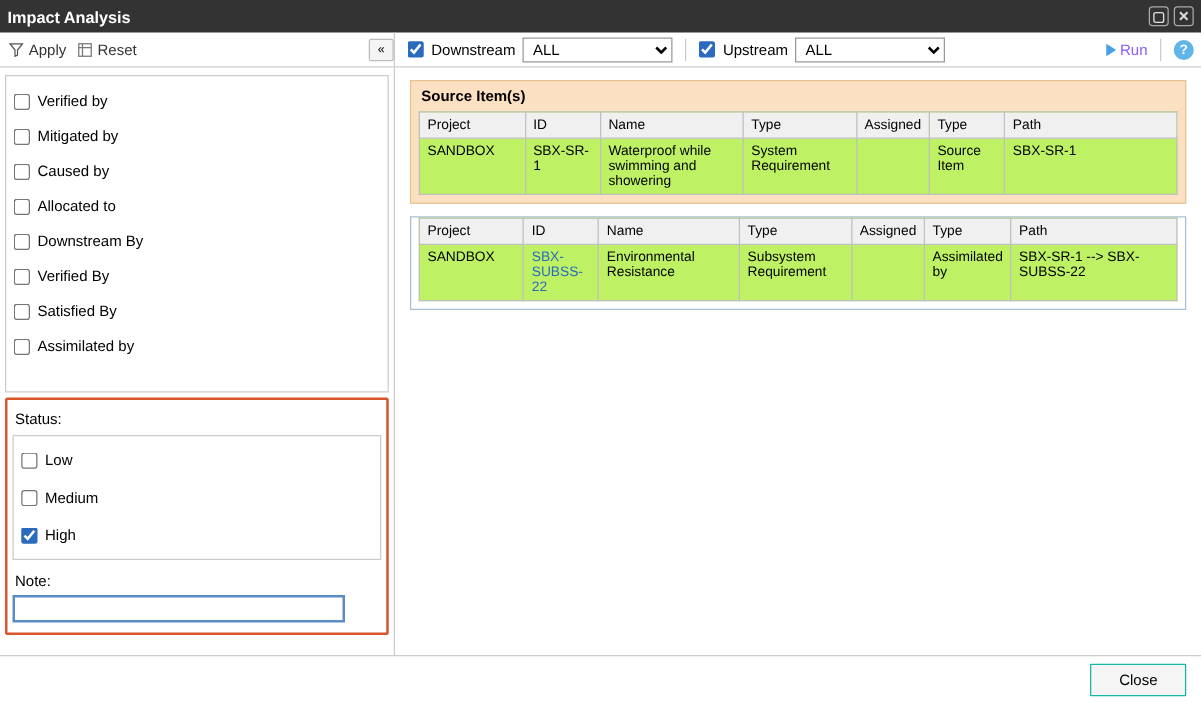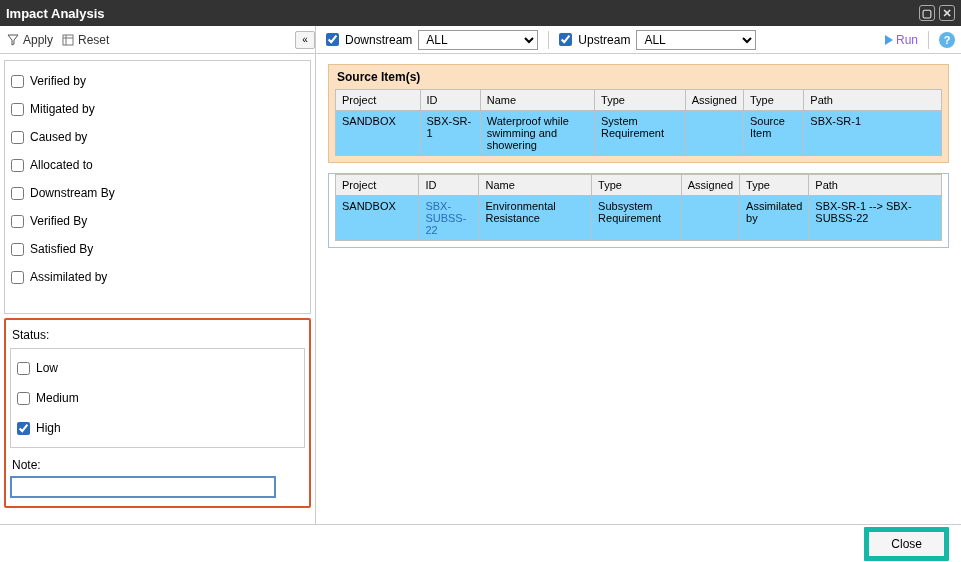--- a/index.html
+++ b/index.html
@@ -149,21 +149,21 @@
 .panel-header {
   font-weight: bold;
   padding: 5px 8px;
   font-size: 12px;
 }
 .panel.blue .panel-header { background: #fff; }
 .grid {
   width: calc(100% - 12px);
   margin: 0 6px 6px 6px;
   border-collapse: collapse;
-  background: #7dd3fc;
+  background: #bef264;
   font-size: 11px;
 }
 .grid th, .grid td {
   border: 1px solid #c0c0c0;
   padding: 4px 6px;
   text-align: left;
   vertical-align: top;
 }
 .grid th { background: #f0f0f0; font-weight: normal; }
 .link-text { color: #2a6bbd; cursor: pointer; }
@@ -172,21 +172,21 @@
   bottom: 0; left: 0; right: 0;
   height: 38px;
   border-top: 1px solid #ccc;
   display: flex;
   align-items: center;
   justify-content: flex-end;
   padding: 0 12px;
   background: #fff;
 }
 .close-btn {
-  border: 5px solid #14b8a6;
+  border: 1px solid #14b8a6;
   background: #f5f5f5;
   padding: 5px 22px;
   cursor: pointer;
   font-size: 12px;
   border-radius: 1px;
 }
 input[type="checkbox"] {
   width: 13px; height: 13px;
   accent-color: #2a6bbd;
 }

